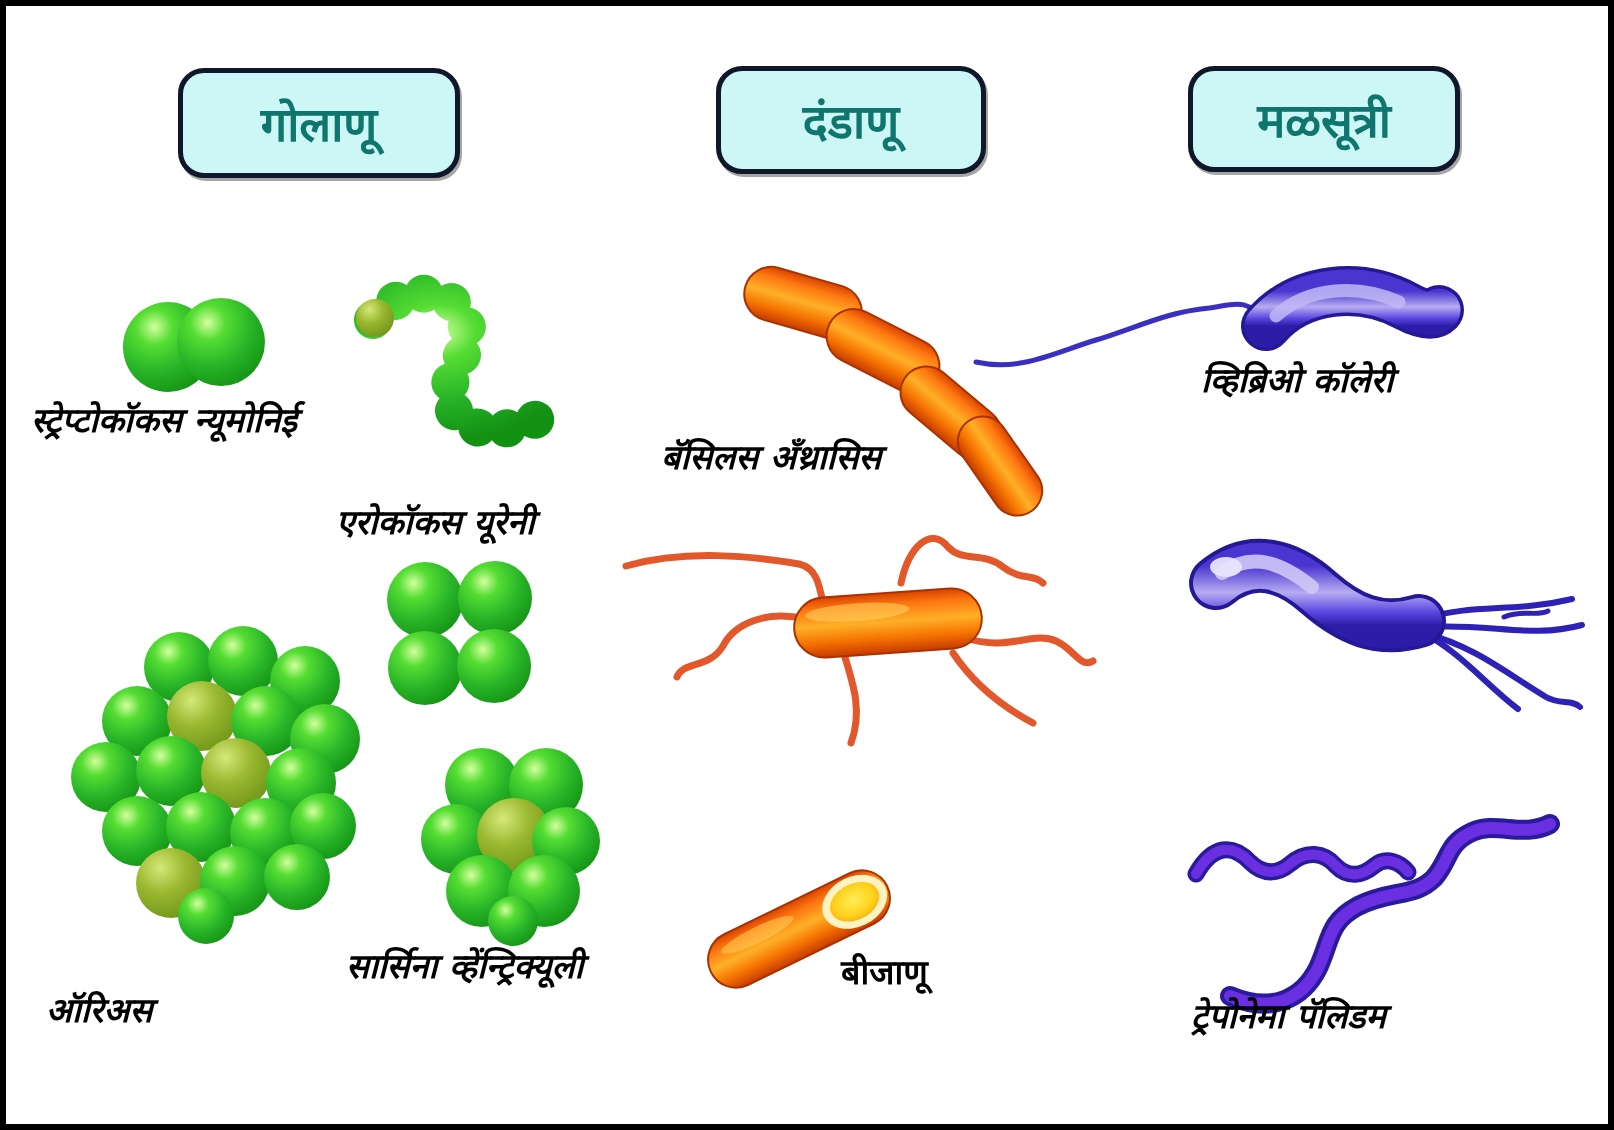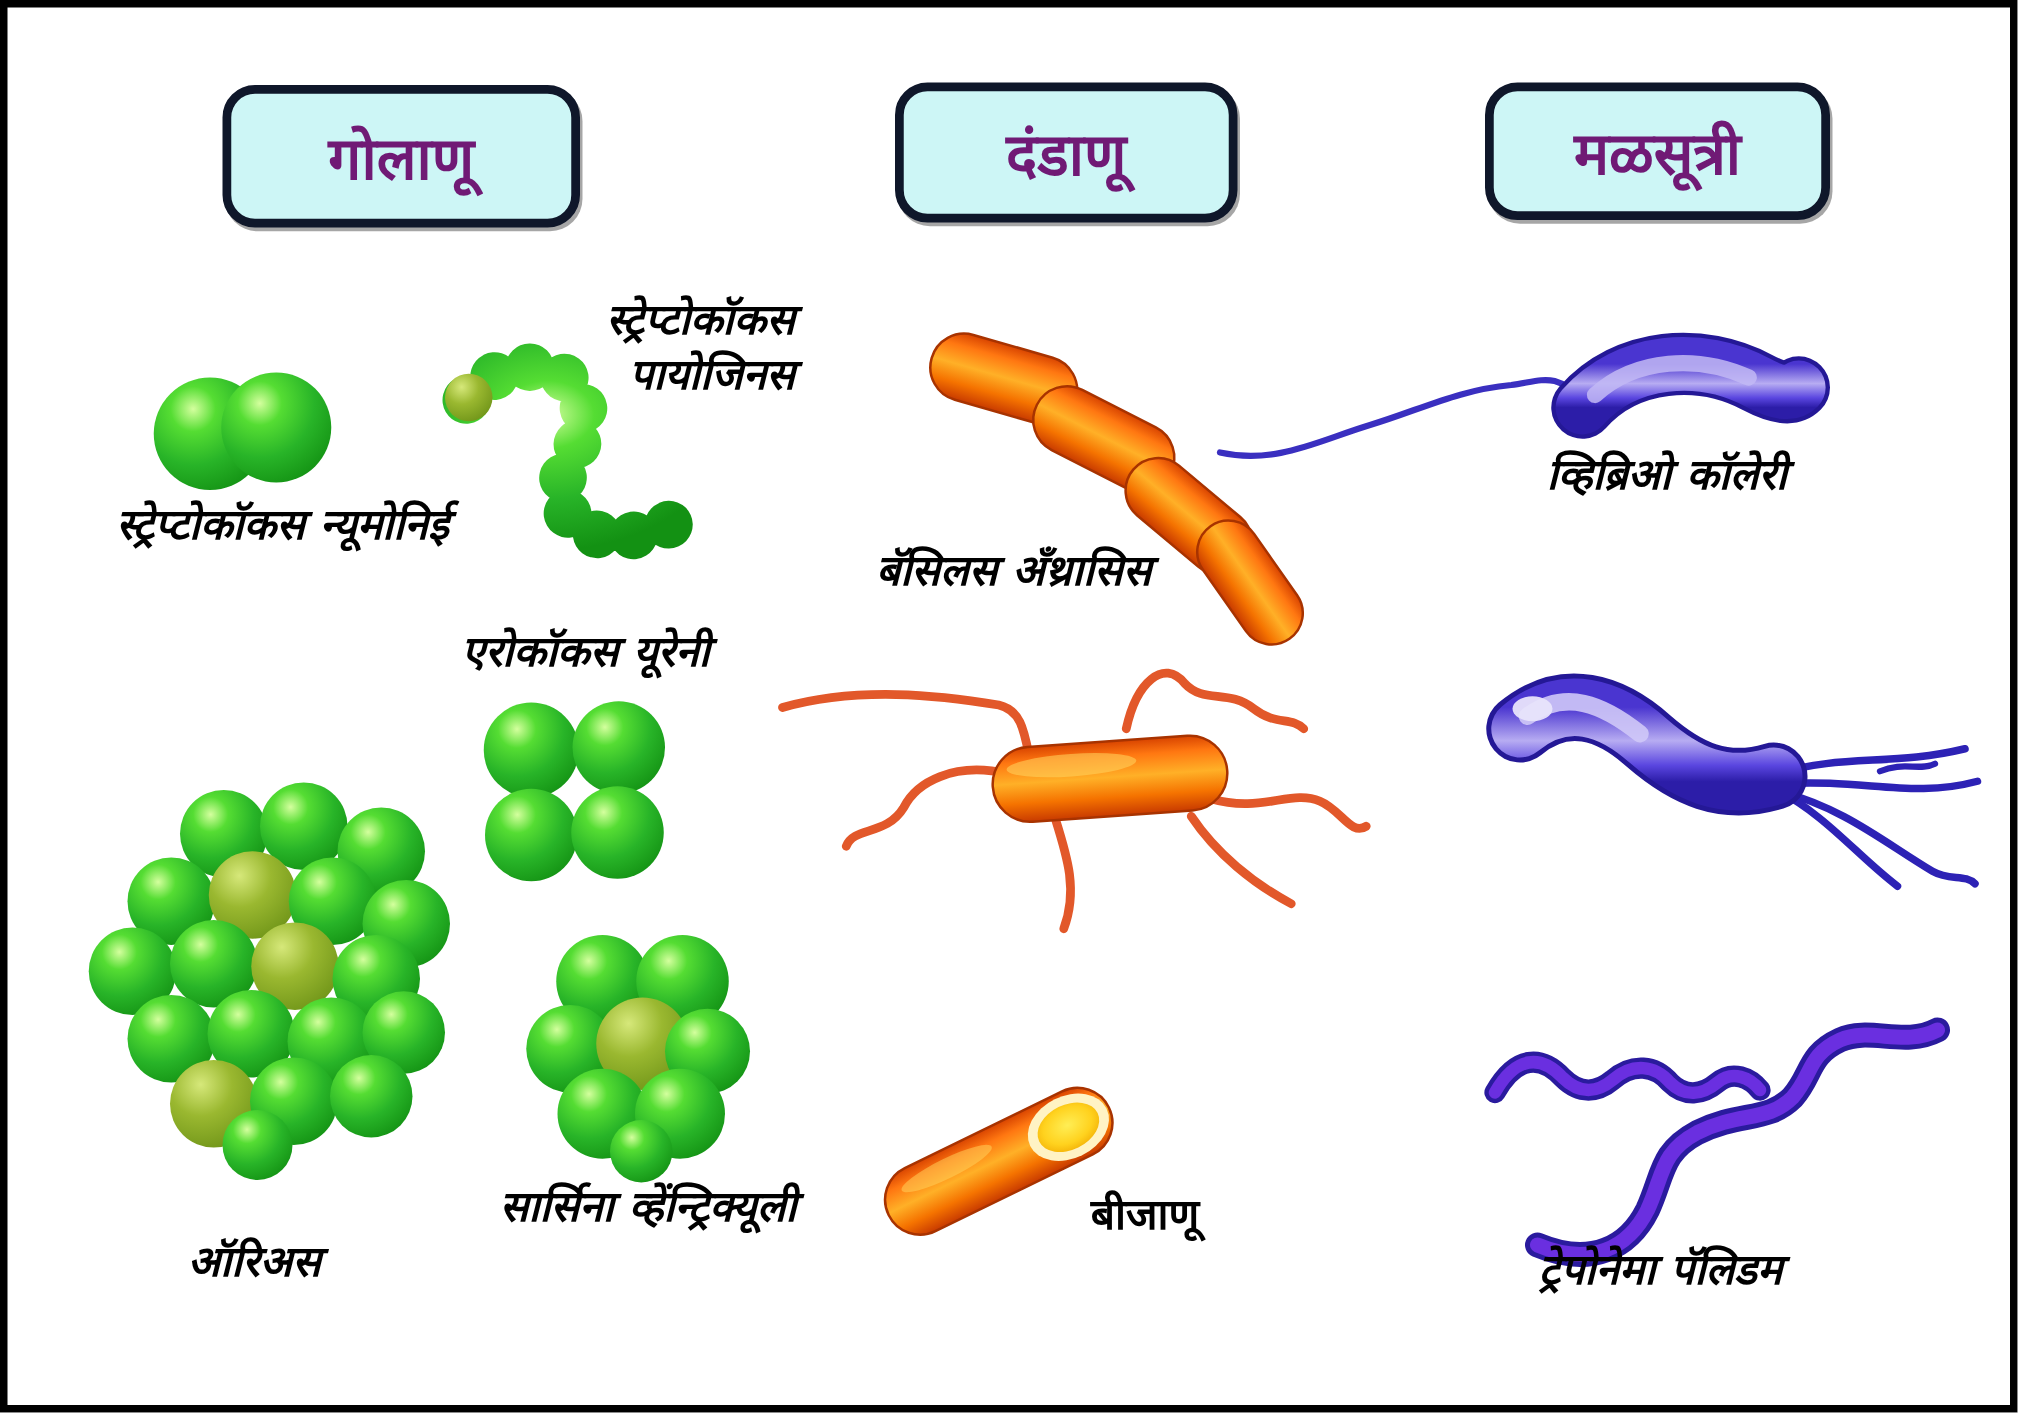--- a/index.html
+++ b/index.html
@@ -8,34 +8,33 @@
     width:1614px;height:1130px;
     background:#ffffff;
     border:6px solid #000;
     box-sizing:border-box;
     overflow:hidden;
     font-family:"DejaVu Sans", sans-serif;
   }
   .hdr{
     position:absolute;
     background:#cdf6f6;
-    border:7px solid #0f172a;
+    border:5px solid #0f172a;
     border-radius:26px;
     display:flex;align-items:center;justify-content:center;
-    color:#701a75;
+    color:#0f766e;
     font-size:47px;font-weight:bold;
     box-shadow:2px 3px 0 rgba(0,0,0,0.35);
   }
   .lbl{
     position:absolute;
     color:#000;
     font-size:34px;
     font-weight:bold;
     font-style:italic;
-    text-align:center;
     line-height:1.3;
     white-space:nowrap;
   }
   .lbl .stack{white-space:normal;}
   .upright{font-style:normal;}
   svg.illus{position:absolute;overflow:visible;}
 </style>
 </head>
 <body>
 
@@ -90,26 +89,20 @@
     <circle cx="103" cy="53" r="44" fill="url(#grnG)"></circle>
   </svg>
   <div class="lbl" style="left:25px;top:392px;width:390px;">
     <span>स्ट्रेप्टोकॉकस न्यूमोनिई</span>
   </div>
 
   <svg class="illus" style="left:345px;top:272px;" width="240" height="185" viewBox="0 0 240 185">
     <path d="M 22 42 C 50 5 105 8 115 45 C 123 76 93 92 99 122 C 106 158 160 162 208 128" fill="none" stroke="url(#grnG)" stroke-width="38" stroke-dasharray="0.5 29" stroke-linecap="round"></path>
     <circle cx="24" cy="40" r="19" fill="url(#oliveG)"></circle>
   </svg>
-  <div class="lbl" style="left:415px;top:228px;width:215px;text-align:right;">
-    <div class="stack">
-      <span>स्ट्रेप्टोकॉकस</span><br>
-      <span>पायोजिनस</span>
-    </div>
-  </div>
 
   <svg class="illus" style="left:378px;top:552px;" width="150" height="148" viewBox="0 0 150 148">
     <circle cx="41" cy="42" r="38" fill="url(#grnG)"></circle>
     <circle cx="111" cy="40" r="37" fill="url(#grnG)"></circle>
     <circle cx="41" cy="110" r="37" fill="url(#grnG)"></circle>
     <circle cx="110" cy="108" r="37" fill="url(#grnG)"></circle>
   </svg>
   <div class="lbl" style="left:330px;top:494px;width:265px;">
     <span>एरोकॉकस यूरेनी</span>
   </div>

